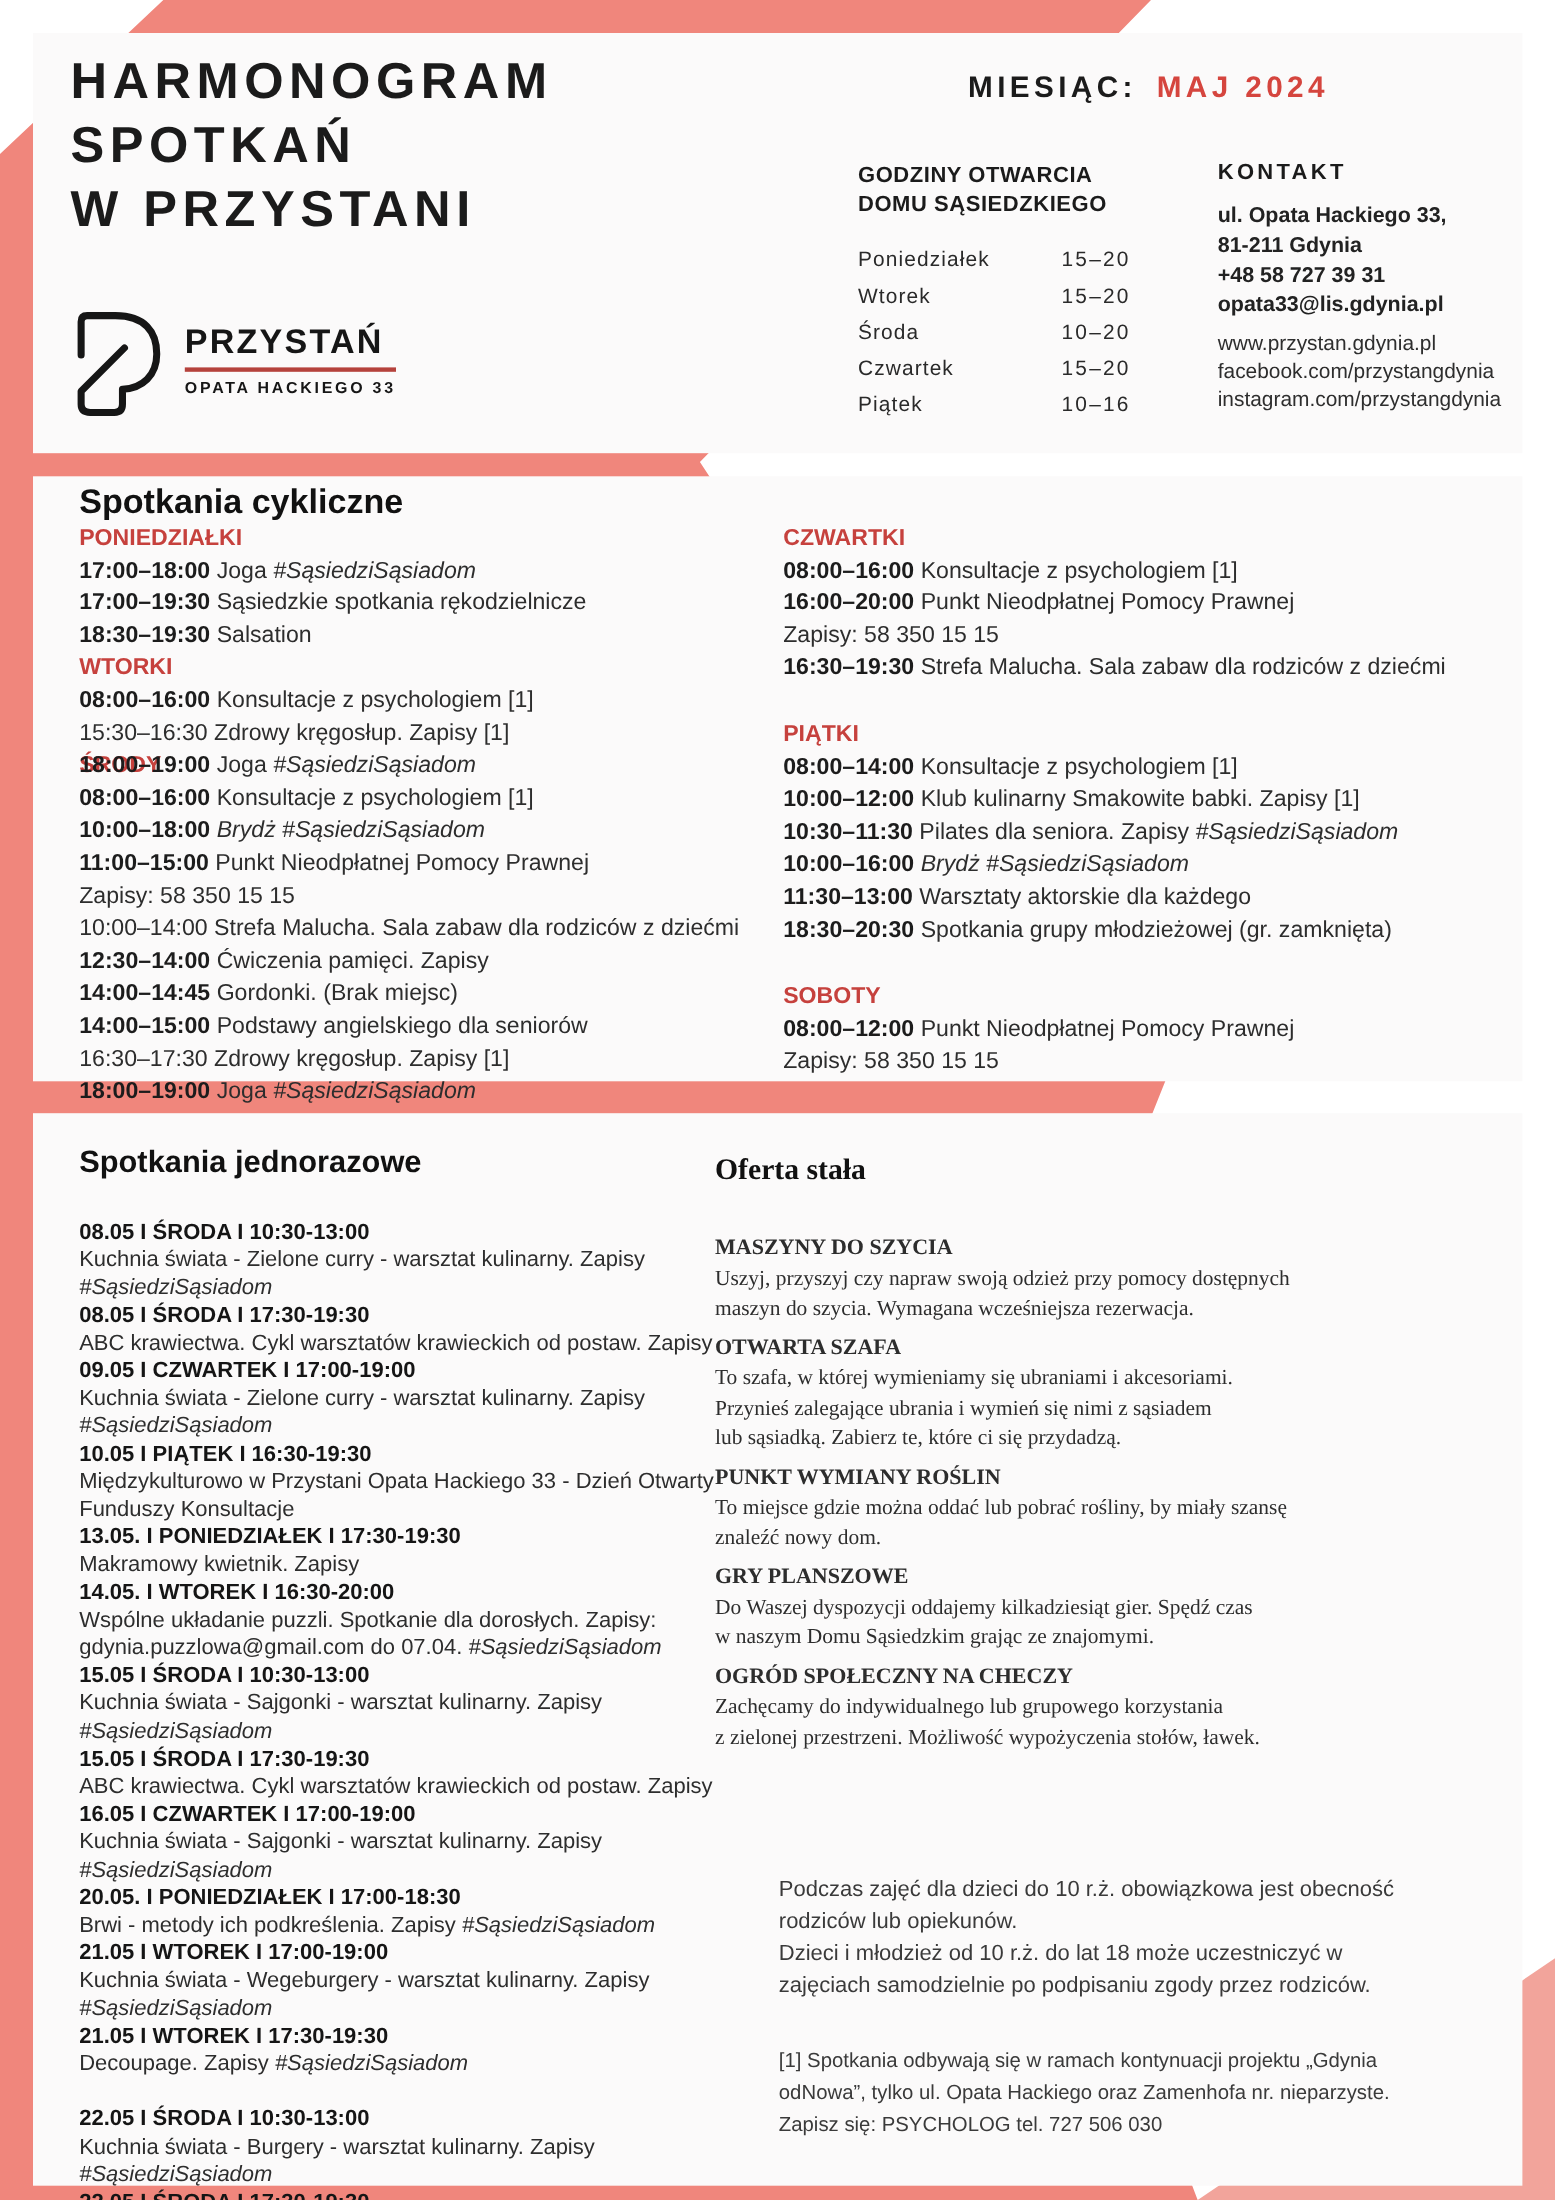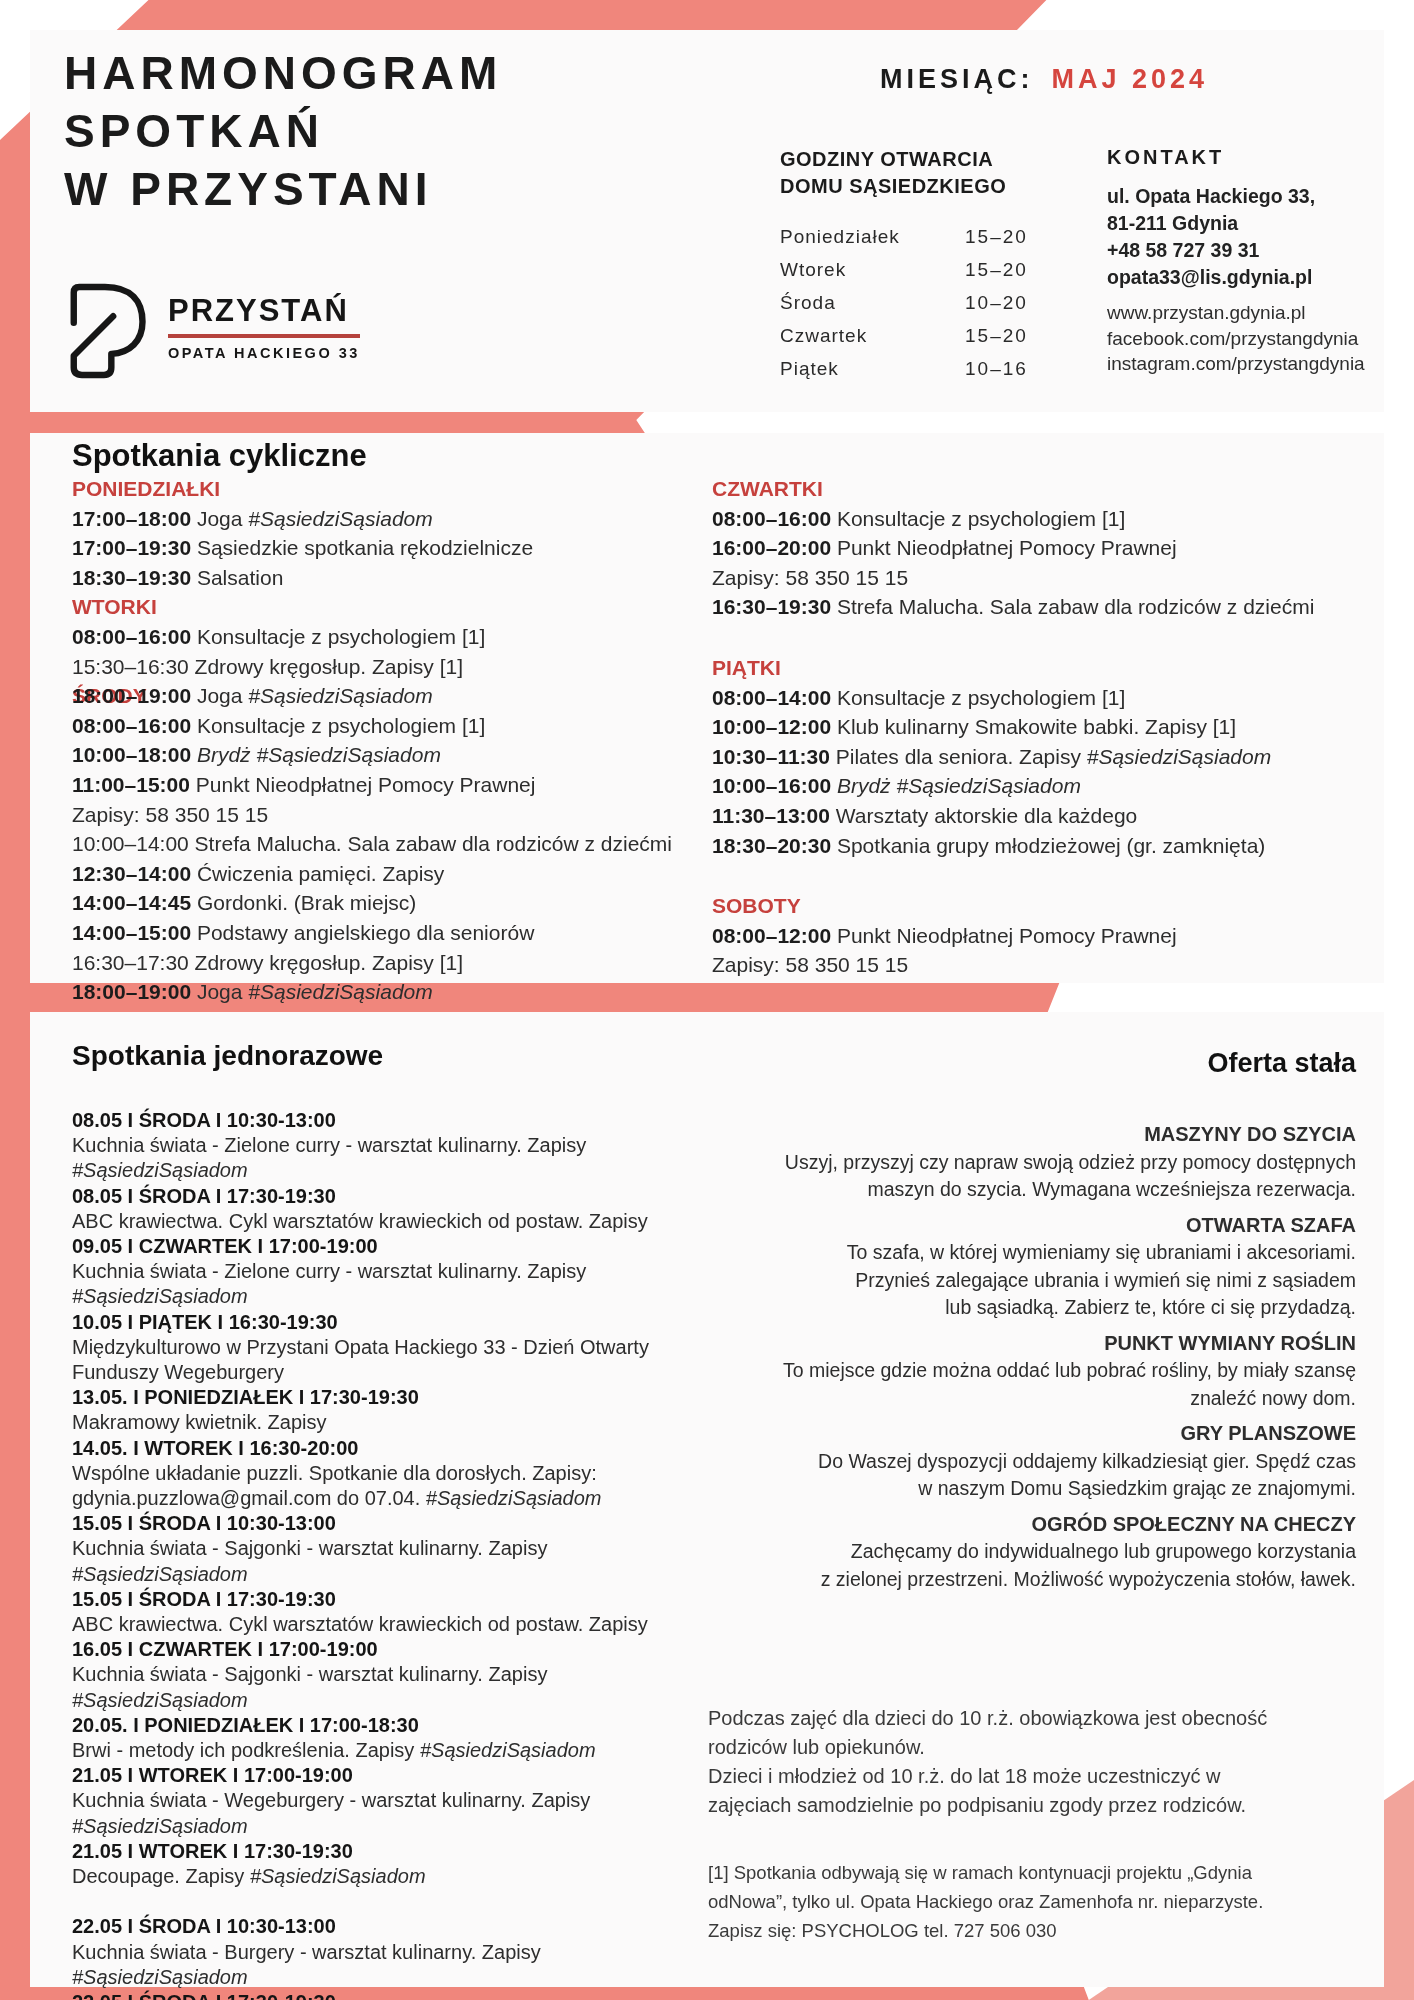--- a/index.html
+++ b/index.html
@@ -54,21 +54,21 @@
   .overlap .over{position:relative;}
 
   
   .onetime-title{left:72px;top:1040px;font-size:28px;font-weight:700;color:#111;text-align:right;}
   .onetime{left:72px;top:1108px;width:620px;font-size:20px;color:#2d2d2d;}
   .onetime .line{line-height:25.2px;}
   .onetime .head{font-weight:700;color:#151515;}
   .onetime .gap{height:25px;}
 
   
-  .offer-col{left:650px;top:1048px;width:706px;text-align:right;}
+  .offer-col{left:650px;top:1048px;width:706px;text-align:left;font-family:Liberation Serif, serif;}
   .offer-title{font-size:27px;font-weight:700;color:#111;margin-bottom:42px;}
   .offer .line{line-height:27.5px;font-size:19.5px;color:#2d2d2d;white-space:nowrap;}
   .offer .day{font-size:20px;margin-top:8px;}
 
   
   .notes{left:708px;top:1704px;width:680px;color:#3a3a3a;}
   .notes-p1 .line{font-size:20px;line-height:29px;}
   .notes-p2{margin-top:38px;}
   .notes-p2 .line{font-size:18.5px;line-height:29px;}
 </style>
@@ -180,21 +180,21 @@
       <div class="line head">08.05 I ŚRODA I 10:30-13:00</div>
       <div class="line"><span>Kuchnia świata - Zielone curry - warsztat kulinarny. Zapisy</span></div>
       <div class="line"><span class="i">#SąsiedziSąsiadom</span></div>
       <div class="line head">08.05 I ŚRODA I 17:30-19:30</div>
       <div class="line"><span>ABC krawiectwa. Cykl warsztatów krawieckich od postaw. Zapisy</span></div>
       <div class="line head">09.05 I CZWARTEK I 17:00-19:00</div>
       <div class="line"><span>Kuchnia świata - Zielone curry - warsztat kulinarny. Zapisy</span></div>
       <div class="line"><span class="i">#SąsiedziSąsiadom</span></div>
       <div class="line head">10.05 I PIĄTEK I 16:30-19:30</div>
       <div class="line"><span>Międzykulturowo w Przystani Opata Hackiego 33 - Dzień Otwarty</span></div>
-      <div class="line"><span>Funduszy Wegeburgery</span></div>
+      <div class="line"><span>Funduszy Konsultacje</span></div>
       <div class="line head">13.05. I PONIEDZIAŁEK I 17:30-19:30</div>
       <div class="line"><span>Makramowy kwietnik. Zapisy</span></div>
       <div class="line head">14.05. I WTOREK I 16:30-20:00</div>
       <div class="line"><span>Wspólne układanie puzzli. Spotkanie dla dorosłych. Zapisy:</span></div>
       <div class="line"><span>gdynia.puzzlowa@gmail.com do 07.04. </span><span class="i">#SąsiedziSąsiadom</span></div>
       <div class="line head">15.05 I ŚRODA I 10:30-13:00</div>
       <div class="line"><span>Kuchnia świata - Sajgonki - warsztat kulinarny. Zapisy</span></div>
       <div class="line"><span class="i">#SąsiedziSąsiadom</span></div>
       <div class="line head">15.05 I ŚRODA I 17:30-19:30</div>
       <div class="line"><span>ABC krawiectwa. Cykl warsztatów krawieckich od postaw. Zapisy</span></div>

